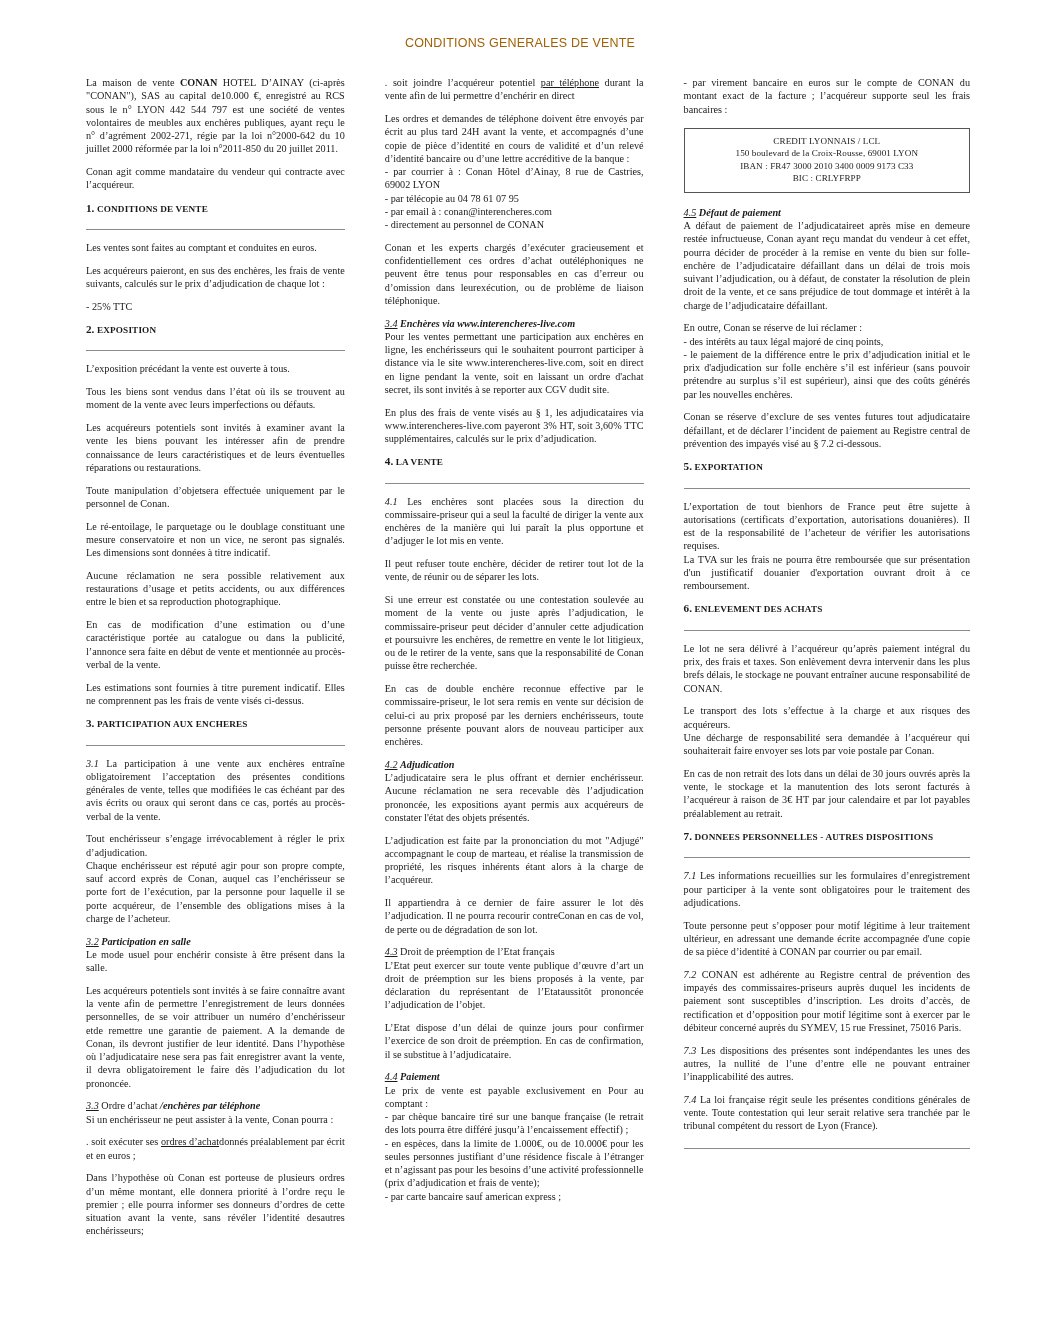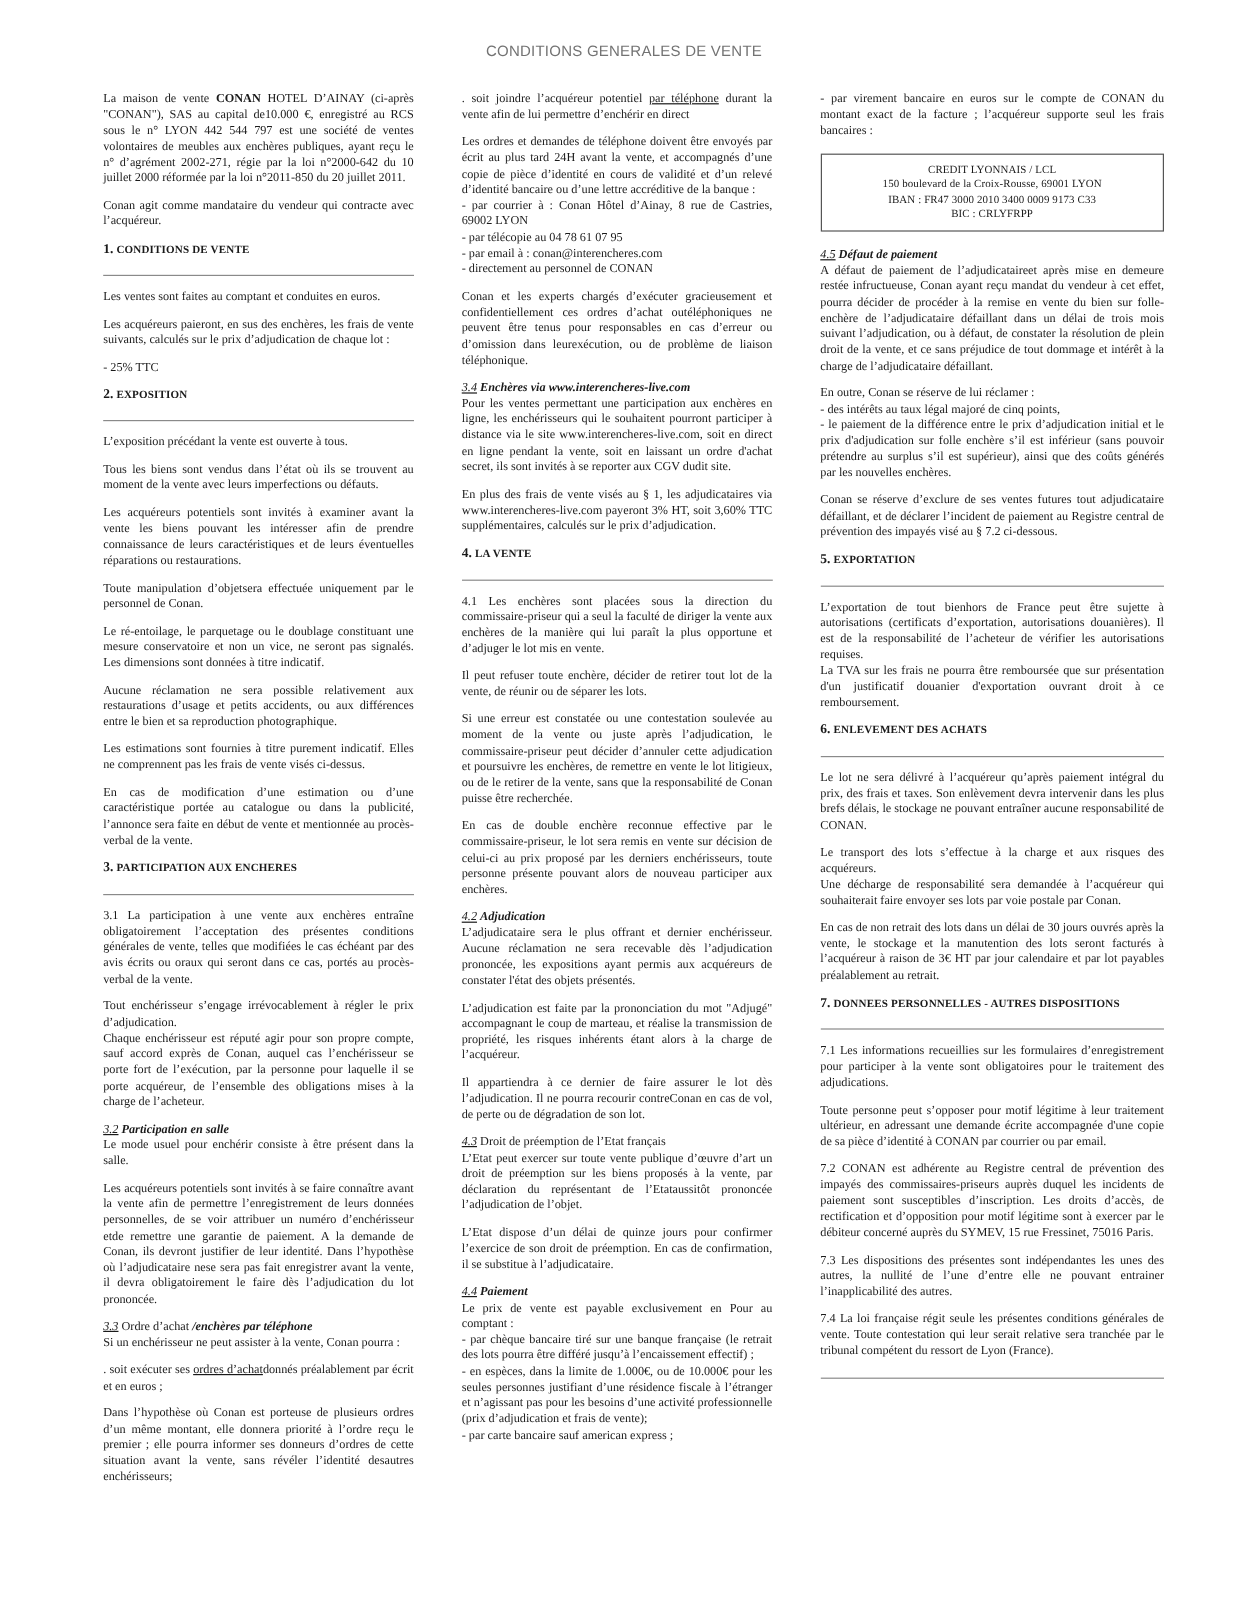--- a/index.html
+++ b/index.html
@@ -21,21 +21,21 @@
     height: 1338px;
     box-sizing: border-box;
     padding: 0;
     overflow: hidden;
   }
   .doc-title {
     text-align: center;
     font-family: "Liberation Sans", sans-serif;
     font-size: 12.5px;
     letter-spacing: 0.2px;
-    color: #737373;
+    color: #a16207;
     padding-top: 36px;
     padding-bottom: 0;
     font-weight: 400;
   }
   .columns {
     display: flex;
     gap: 12px;
     padding: 26px 70px 0 86px;
     box-sizing: border-box;
     align-items: flex-start;
@@ -76,21 +76,21 @@
   
   .sub-head {
     font-size: 10.2px;
     margin: 0 0 0 0;
     line-height: 1.30;
   }
   .sub-head .idx { font-style: italic; text-decoration: underline; }
   .sub-head .ttl { font-weight: bold; font-style: italic; }
   .sub-head .ttl-plain { font-weight: normal; font-style: normal; }
 
-  .idx-inline { }
+  .idx-inline { font-style: italic; }
 
   b, strong { font-weight: bold; }
   u { text-decoration: underline; }
 
   
   .bank-box {
     border: 1px solid #555;
     padding: 6px 8px 7px 8px;
     margin: 12px 0 13px 0;
     text-align: center;
@@ -131,22 +131,22 @@
       <div class="sec-head">
         <span class="num">2.</span>
         <span class="cap">EXPOSITION</span>
       </div>
       <p>L’exposition précédant la vente est ouverte à tous.</p>
       <p>Tous les biens sont vendus dans l’état où ils se trouvent au moment de la vente avec leurs imperfections ou défauts.</p>
       <p>Les acquéreurs potentiels sont invités à examiner avant la vente les biens pouvant les intéresser afin de prendre connaissance de leurs caractéristiques et de leurs éventuelles réparations ou restaurations.</p>
       <p>Toute manipulation d’objetsera effectuée uniquement par le personnel de Conan.</p>
       <p>Le ré-entoilage, le parquetage ou le doublage constituant une mesure conservatoire et non un vice, ne seront pas signalés. Les dimensions sont données à titre indicatif.</p>
       <p>Aucune réclamation ne sera possible relativement aux restaurations d’usage et petits accidents, ou aux différences entre le bien et sa reproduction photographique.</p>
+      <p>En cas de modification d’une estimation ou d’une caractéristique portée au catalogue ou dans la publicité, l’annonce sera faite en début de vente et mentionnée au procès-verbal de la vente.</p>
       <p>Les estimations sont fournies à titre purement indicatif. Elles ne comprennent pas les frais de vente visés ci-dessus.</p>
-      <p>En cas de modification d’une estimation ou d’une caractéristique portée au catalogue ou dans la publicité, l’annonce sera faite en début de vente et mentionnée au procès-verbal de la vente.</p>
 
       <div class="sec-head">
         <span class="num">3.</span>
         <span class="cap">PARTICIPATION AUX ENCHERES</span>
       </div>
       <p><span class="idx-inline">3.1</span><span> La participation à une vente aux enchères entraîne obligatoirement l’acceptation des présentes conditions générales de vente, telles que modifiées le cas échéant par des avis écrits ou oraux qui seront dans ce cas, portés au procès-verbal de la vente.</span></p>
       <p class="nogap">Tout enchérisseur s’engage irrévocablement à régler le prix d’adjudication.</p>
       <p>Chaque enchérisseur est réputé agir pour son propre compte, sauf accord exprès de Conan, auquel cas l’enchérisseur se porte fort de l’exécution, par la personne pour laquelle il se porte acquéreur, de l’ensemble des obligations mises à la charge de l’acheteur.</p>
 
       <div class="sub-head">

